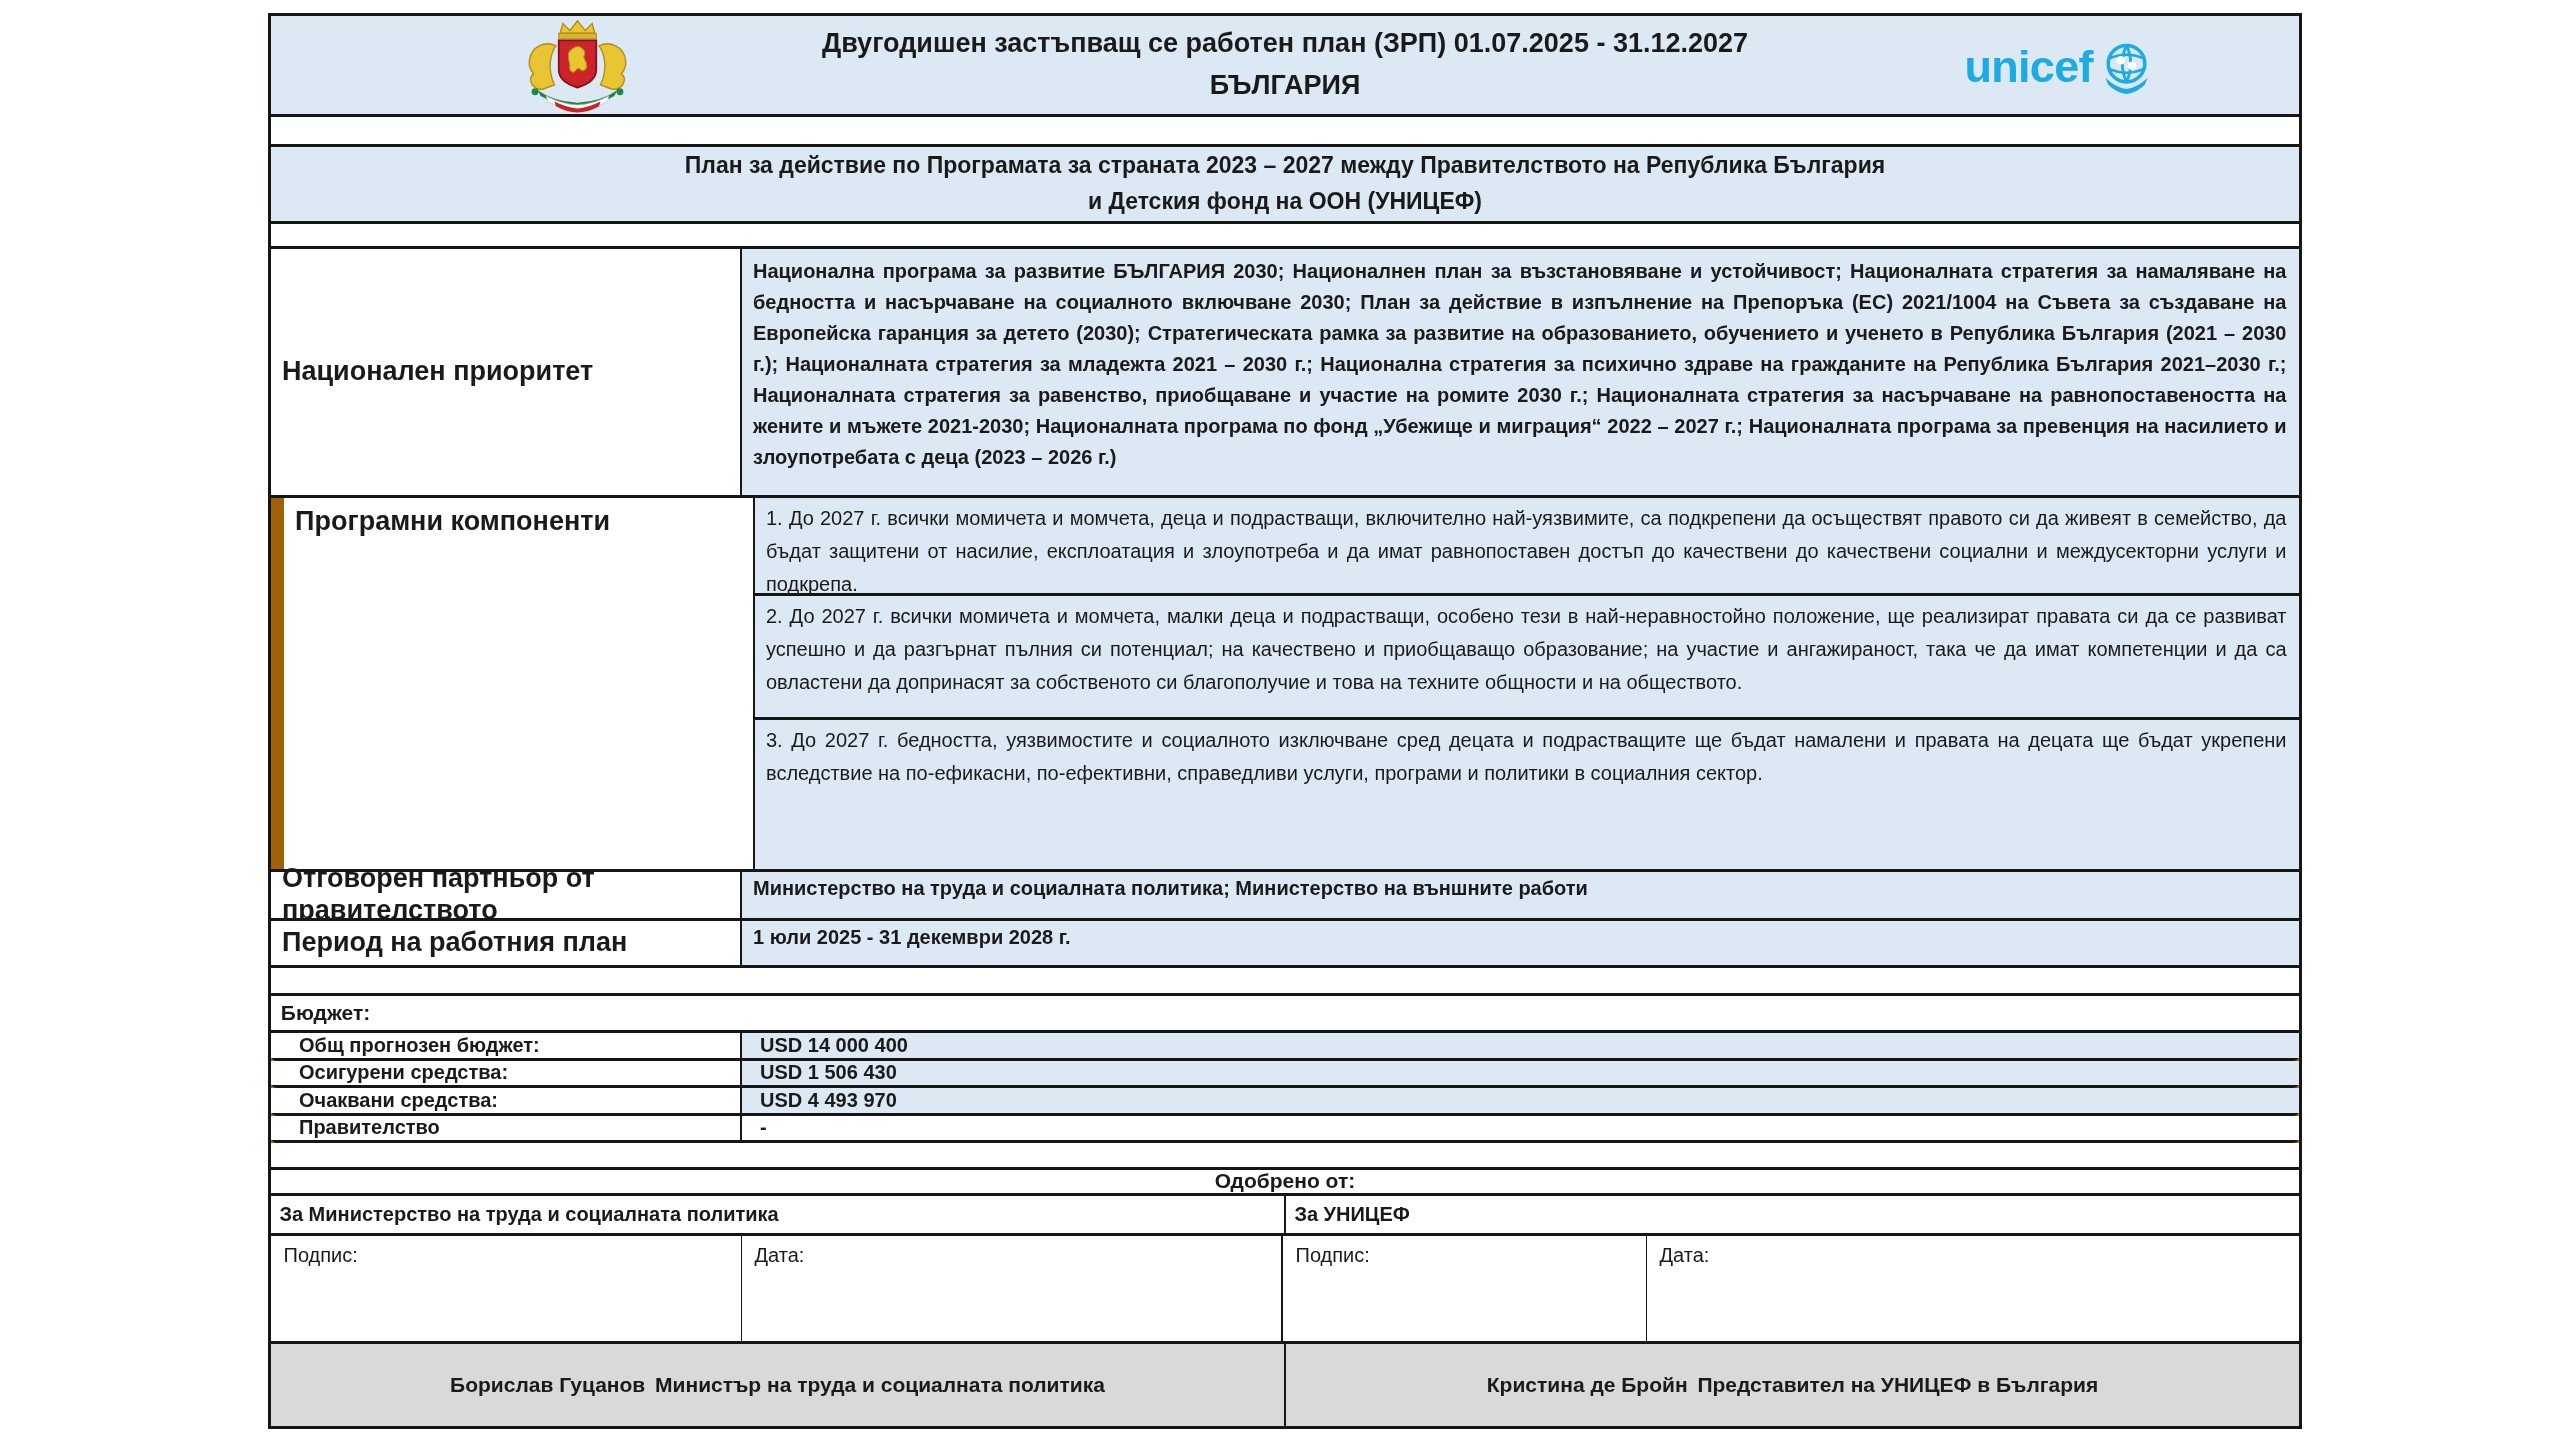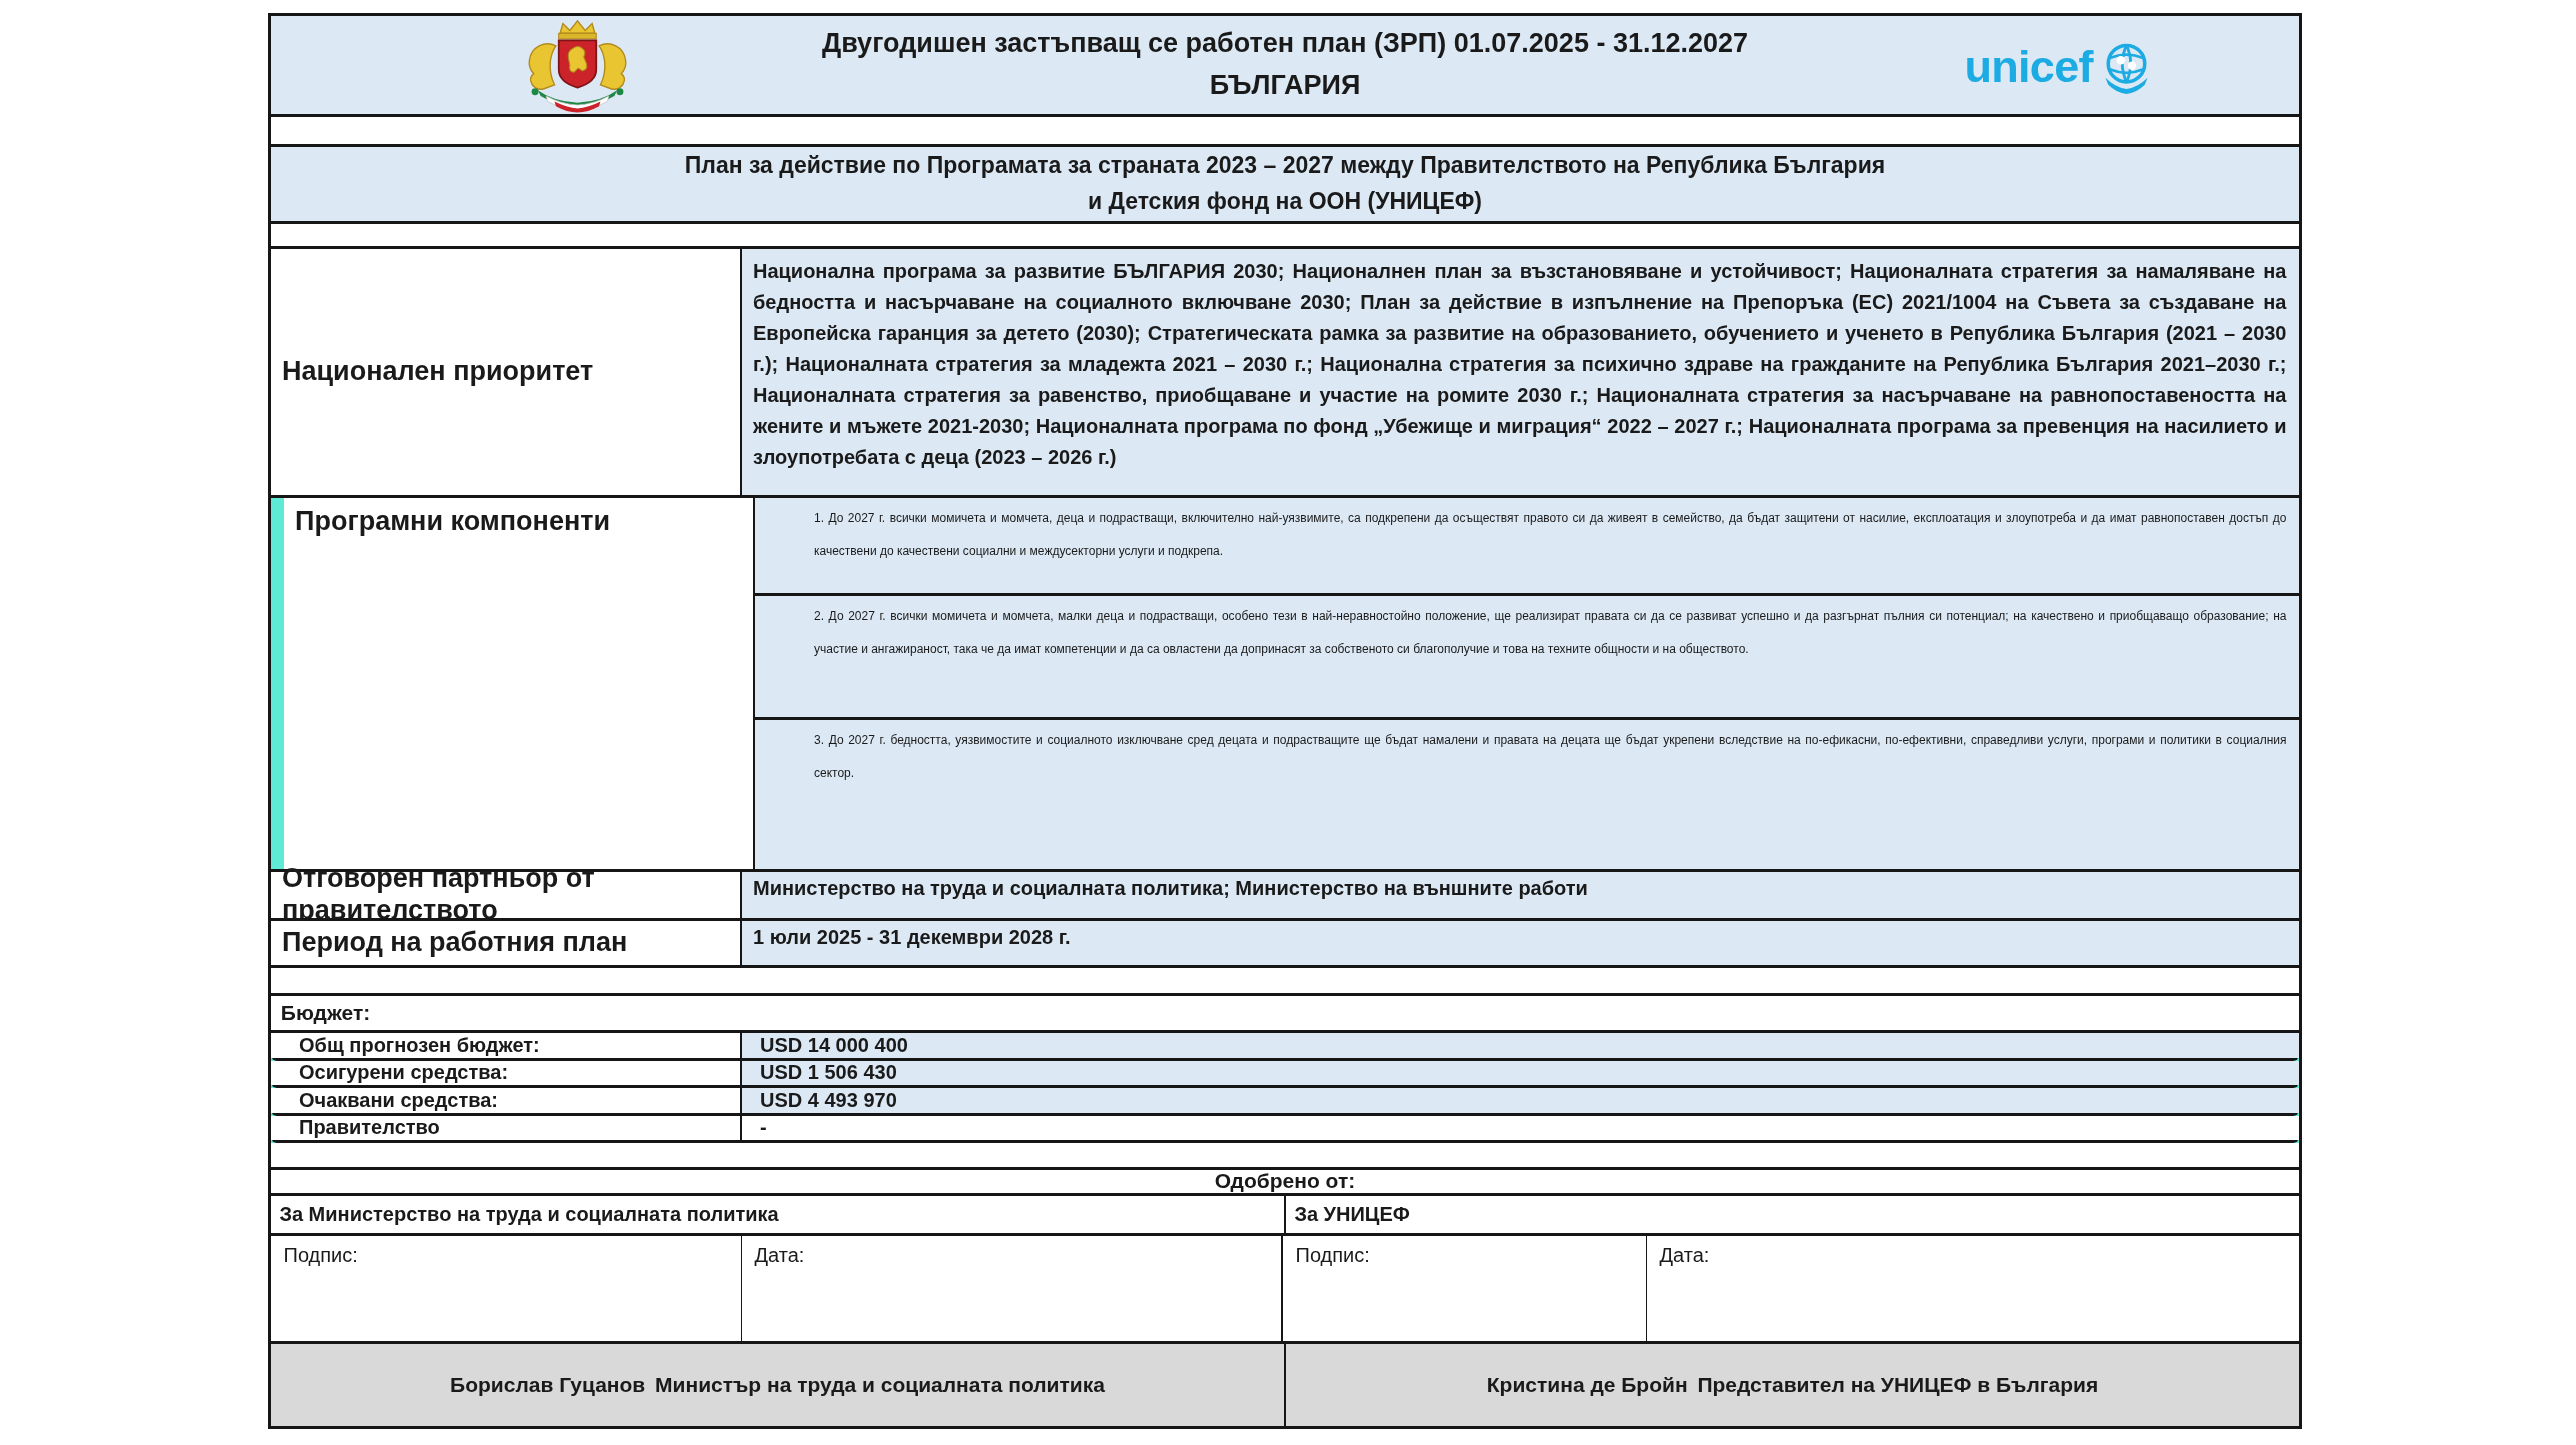--- a/index.html
+++ b/index.html
@@ -4,21 +4,21 @@
 <style>
   html,body{margin:0;padding:0;}
   body{
     width:2576px;height:1445px;background:#ffffff;position:relative;
     font-family:"Liberation Sans","DejaVu Sans",sans-serif;color:#1a1a1a;
     -webkit-font-smoothing:antialiased;
   }
   *{box-sizing:border-box;}
   .doc{
     position:absolute;left:268px;top:12.5px;width:2034px;
-    border:3.5px solid #161616;background:#5eead4;
+    border:3.5px solid #161616;background:#a16207;
   }
   .band{border-bottom:3.5px solid #161616;}
   .blue{background:#dce9f5;}
   .grey{background:#d9d9d9;}
 
   
   .band-header{height:101px;position:relative;}
   .coat{position:absolute;left:247px;top:2.8px;width:119px;height:96px;}
   .header-titles{
     position:absolute;left:418px;right:418px;top:0;height:100%;
@@ -50,21 +50,21 @@
   .row-priority{height:249px;}
   .priority-text{
     padding:7px 12.5px 5.6px 11px;font-size:20px;font-weight:bold;line-height:31px;text-align:justify;
   }
 
   .row-components{height:374px;padding-left:13px;}
   .comp-col{flex:1;display:flex;flex-direction:column;}
   .comp-item{border-bottom:3.5px solid #161616;}
   .comp-item:last-child{border-bottom:none;}
   .c1{height:98px;} .c2{height:124px;} .c3{flex:1;}
-  .comp-text{padding:4.2px 12.5px 2.8px 11px;font-size:12px;font-weight:normal;line-height:33px;text-align:justify;margin-left:48px;}
+  .comp-text{padding:4.2px 12.5px 2.8px 11px;font-size:20px;font-weight:normal;line-height:33px;text-align:justify;}
 
   .row-partner{height:49px;}
   .row-period{height:47px;}
   .value-bold{
     display:flex;align-items:center;padding:2.8px 11px;
     font-size:20px;font-weight:bold;
   }
 
   
   .budget-title-row{height:37px;display:flex;align-items:center;padding-left:9.8px;font-size:21px;font-weight:bold;background:#fff;}

